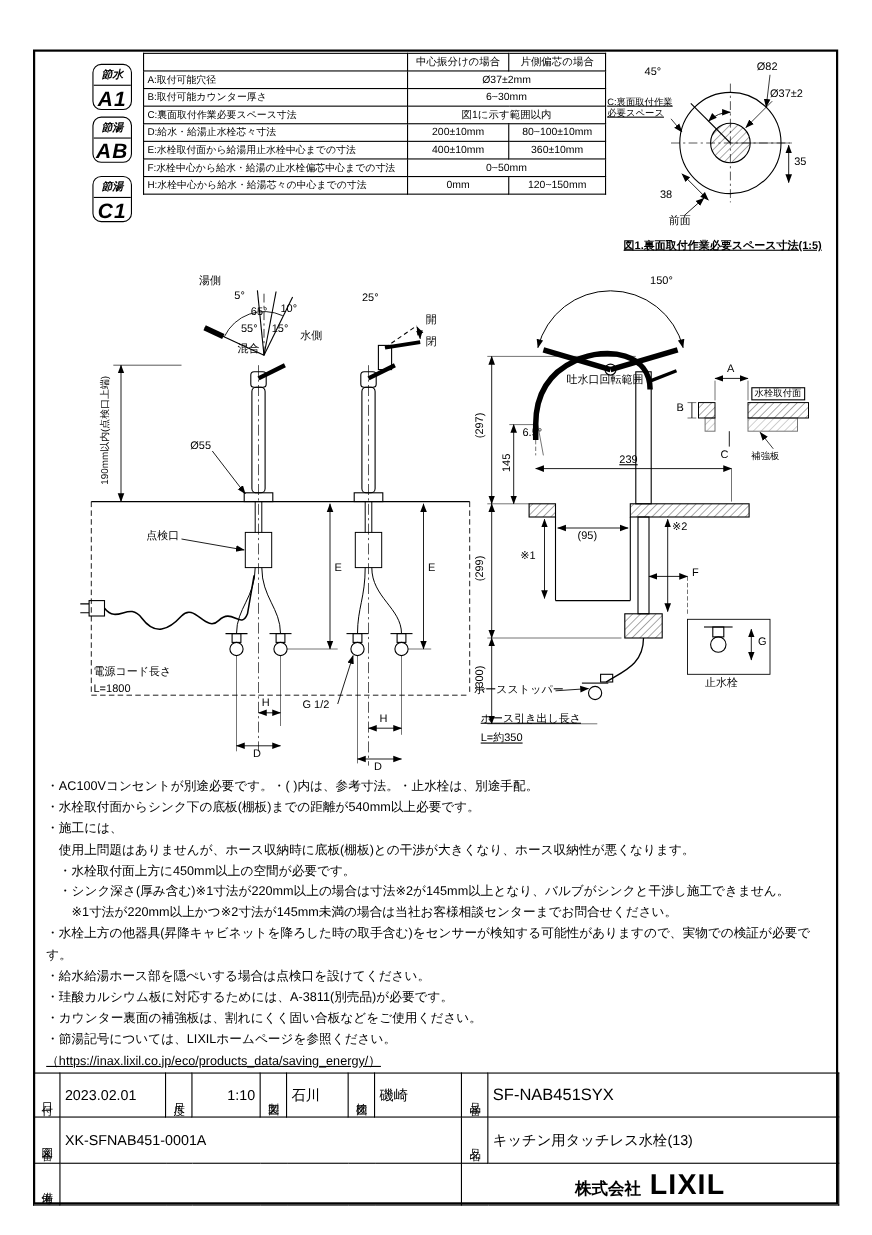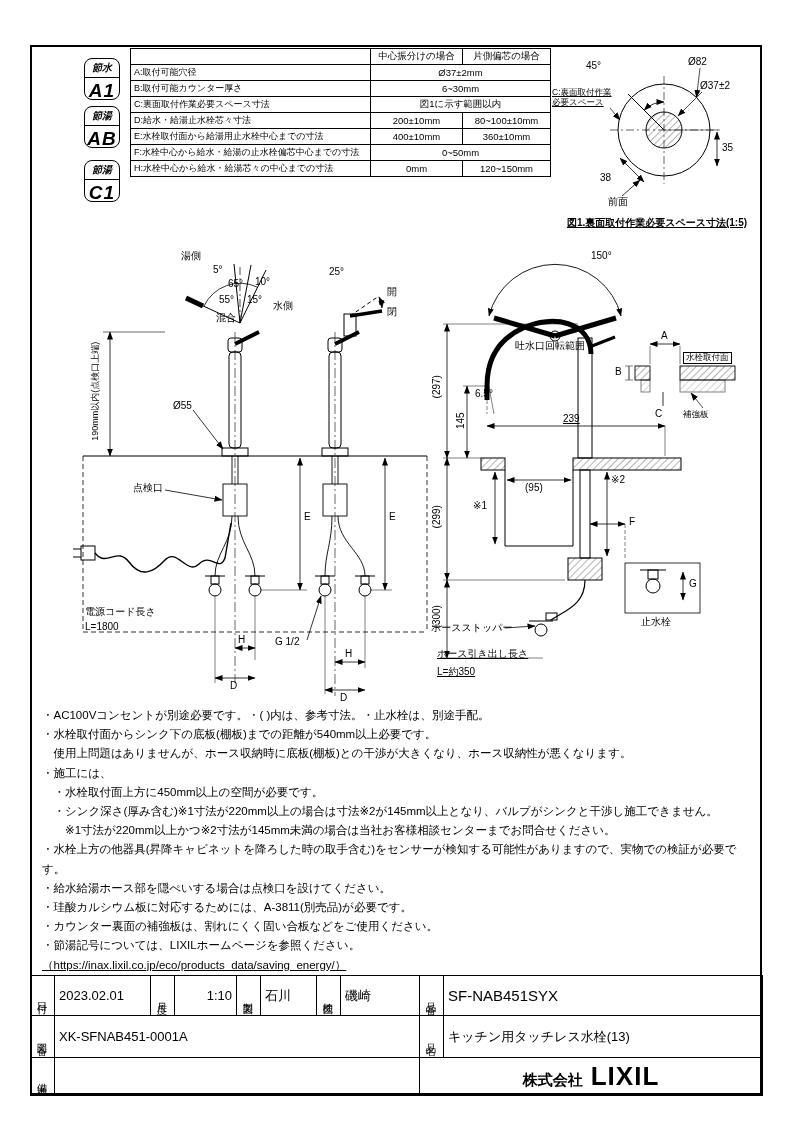--- a/index.html
+++ b/index.html
@@ -352,22 +352,22 @@
     <span class="lbl" style="left:654px;top:350px;">G</span>
     <span class="lbl" style="left:606px;top:388px;">止水栓</span>
     <span class="lbl" style="left:396px;top:394px;">ホースストッパー</span>
     <span class="lbl u" style="left:402px;top:420px;">ホース引き出し長さ</span>
     <span class="lbl u" style="left:402px;top:438px;">L=約350</span>
   </div>
 
   <div class="notes">
     <div class="note-line">・AC100Vコンセントが別途必要です。・( )内は、参考寸法。・止水栓は、別途手配。</div>
     <div class="note-line">・水栓取付面からシンク下の底板(棚板)までの距離が540mm以上必要です。</div>
+    <div class="note-line">・施工には、</div>
     <div class="note-line">　使用上問題はありませんが、ホース収納時に底板(棚板)との干渉が大きくなり、ホース収納性が悪くなります。</div>
-    <div class="note-line">・施工には、</div>
     <div class="note-line">　・水栓取付面上方に450mm以上の空間が必要です。</div>
     <div class="note-line">　・シンク深さ(厚み含む)※1寸法が220mm以上の場合は寸法※2が145mm以上となり、バルブがシンクと干渉し施工できません。</div>
     <div class="note-line">　　※1寸法が220mm以上かつ※2寸法が145mm未満の場合は当社お客様相談センターまでお問合せください。</div>
     <div class="note-line">・水栓上方の他器具(昇降キャビネットを降ろした時の取手含む)をセンサーが検知する可能性がありますので、実物での検証が必要です。</div>
     <div class="note-line">・給水給湯ホース部を隠ぺいする場合は点検口を設けてください。</div>
     <div class="note-line">・珪酸カルシウム板に対応するためには、A-3811(別売品)が必要です。</div>
     <div class="note-line">・カウンター裏面の補強板は、割れにくく固い合板などをご使用ください。</div>
     <div class="note-line">・節湯記号については、LIXILホームページを参照ください。</div>
     <div class="note-line u">（https://inax.lixil.co.jp/eco/products_data/saving_energy/）</div>
   </div>

